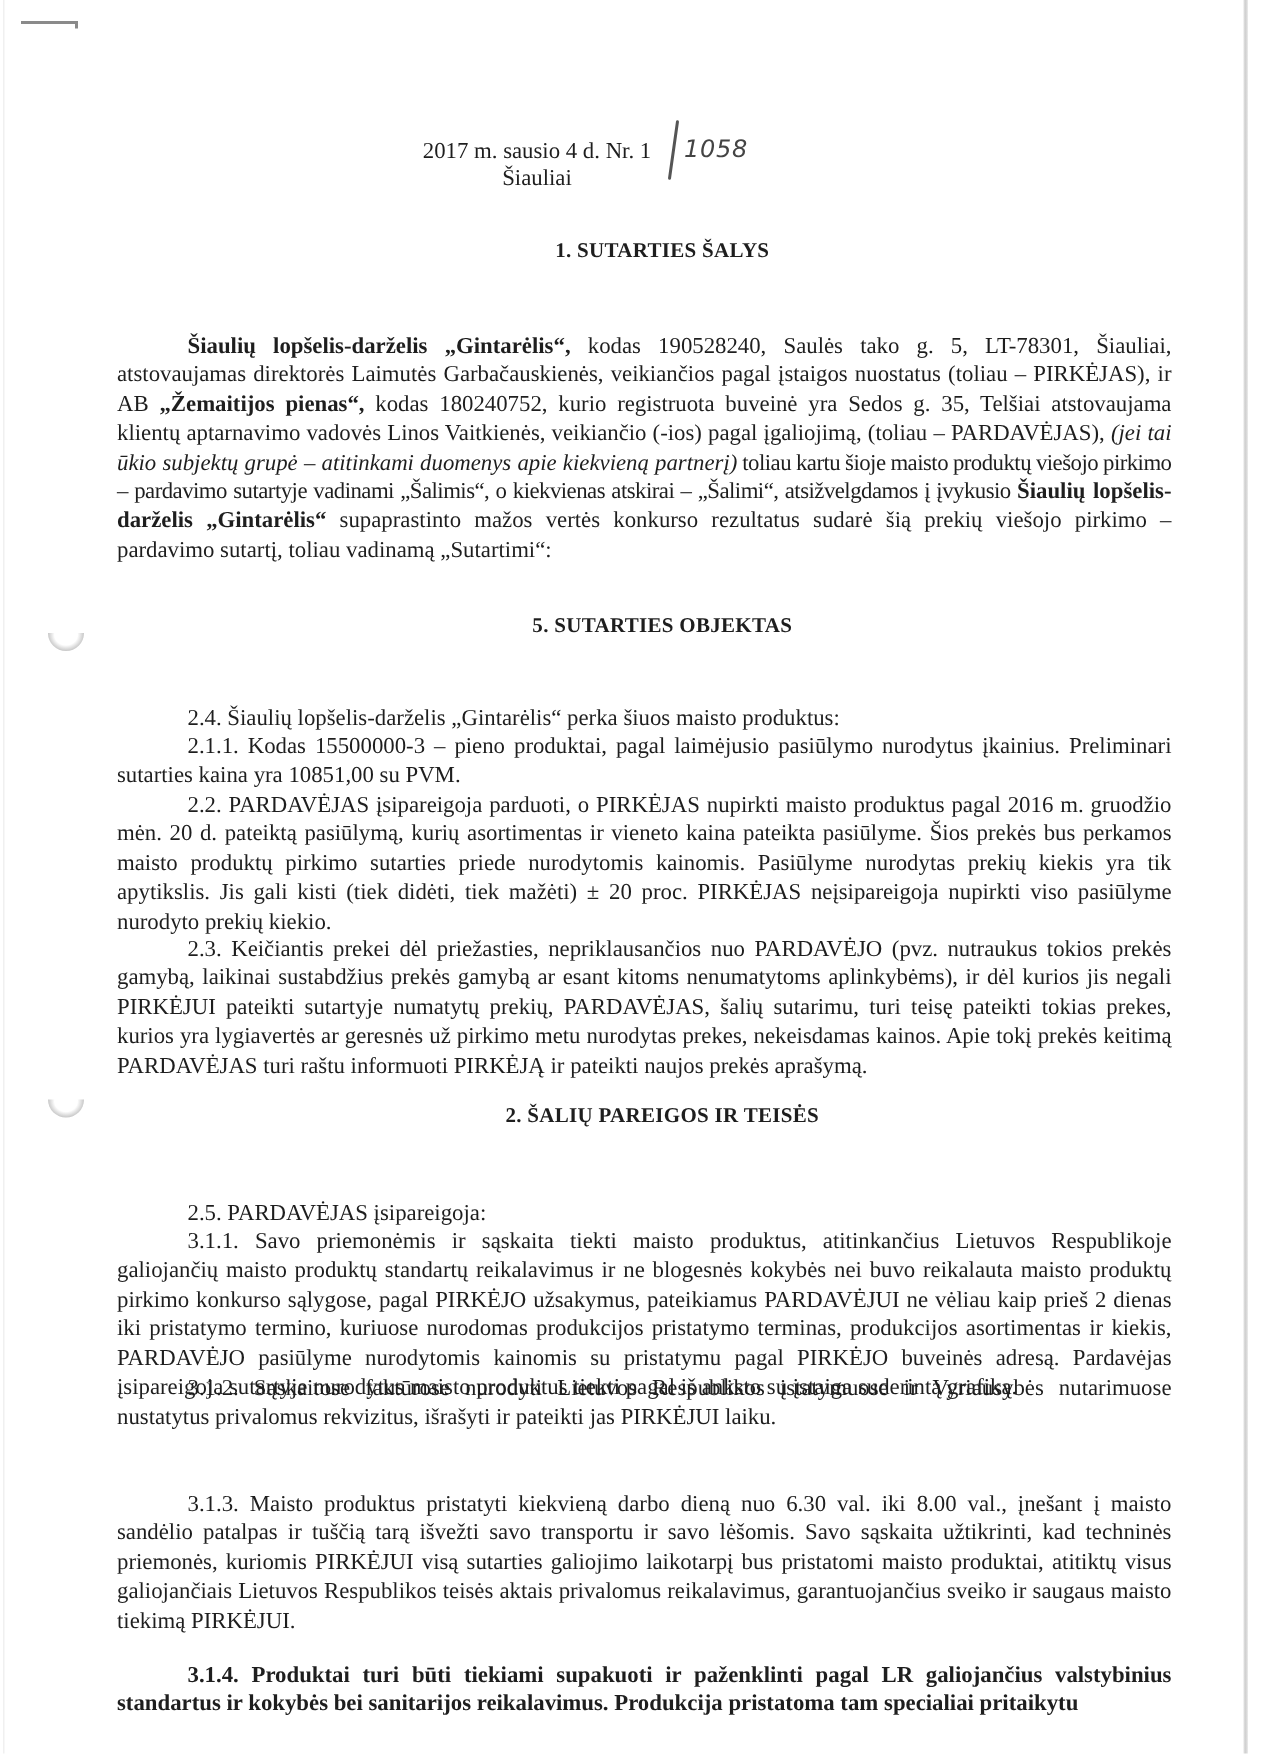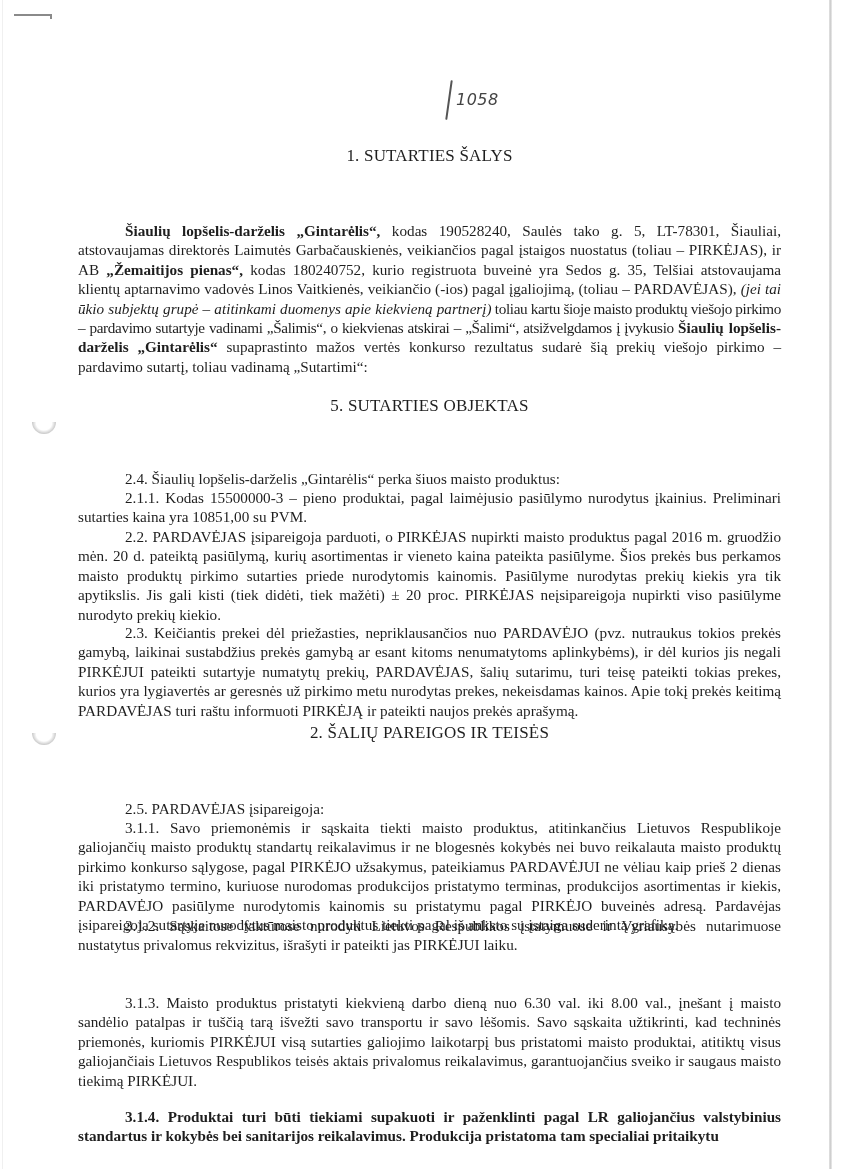--- a/index.html
+++ b/index.html
@@ -36,41 +36,43 @@
   .handwritten {
     position: absolute; left: 448px; top: 80px;
     font-family: "DejaVu Sans", sans-serif; font-style: italic; font-size: 16px;
     color: #444; letter-spacing: 0.5px;
   }
   .handwritten .bar {
     display: inline-block; width: 2px; height: 40px; background: #555;
     transform: rotate(8deg); vertical-align: middle; margin-right: 6px; border-radius: 2px;
   }
   h2 {
-    position: absolute; left: 0; width: 703px; margin: 0; text-align: center;
-    font-size: 17px; font-weight: normal; letter-spacing: 0.2px;
+    position: absolute; left: 0; width: 703px; margin: 12px; text-align: center;
+    font-size: 14px; font-weight: bold; letter-spacing: 0.2px;
   }
   p {
     position: absolute; left: 0; width: 703px; margin: 0; text-align: justify;
   }
   p.indent { text-indent: 47px; margin-top: 36px; }
   b { font-weight: bold; }
   i { font-style: italic; }
   .tight { letter-spacing: -0.35px; word-spacing: -0.5px; }
 </style>
 </head>
 <body>
 
 <div class="scan-edge-left"></div>
 <div class="scan-edge-right"></div>
 <div class="corner-mark"></div>
 <div class="punch-hole" style="left:32px; top:422px;"></div>
 <div class="punch-hole" style="left:32px; top:733px;"></div>
 
 <div class="header-block">
+  <div>2017 m. sausio 4 d. Nr. 1</div>
+  <div>Šiauliai</div>
 </div>
 <div class="handwritten"><span class="bar"></span><span>1058</span></div>
 
 <div class="page">
 
   <h2 style="top:146px;">1. SUTARTIES ŠALYS</h2>
 
   <p class="indent" style="top:185px;"><b>Šiaulių lopšelis-darželis „Gintarėlis“,</b><span> kodas 190528240, Saulės tako g. 5, LT-78301, Šiauliai, atstovaujamas direktorės Laimutės Garbačauskienės, veikiančios pagal įstaigos nuostatus (toliau – PIRKĖJAS), ir AB </span><b>„Žemaitijos pienas“,</b><span> kodas 180240752, kurio registruota buveinė yra Sedos g. 35, Telšiai atstovaujama klientų aptarnavimo vadovės Linos Vaitkienės, veikiančio (-ios) pagal įgaliojimą, (toliau – PARDAVĖJAS), </span><i>(jei tai ūkio subjektų grupė – atitinkami duomenys apie kiekvieną partnerį)</i><span class="tight"> toliau kartu šioje maisto produktų viešojo pirkimo – pardavimo sutartyje vadinami „Šalimis“, o kiekvienas atskirai – „Šalimi“, atsižvelgdamos į įvykusio </span><b>Šiaulių lopšelis-darželis „Gintarėlis“</b><span> supaprastinto mažos vertės konkurso rezultatus sudarė šią prekių viešojo pirkimo – pardavimo sutartį, toliau vadinamą „Sutartimi“:</span></p>
 
   <h2 style="top:396px;">5. SUTARTIES OBJEKTAS</h2>

